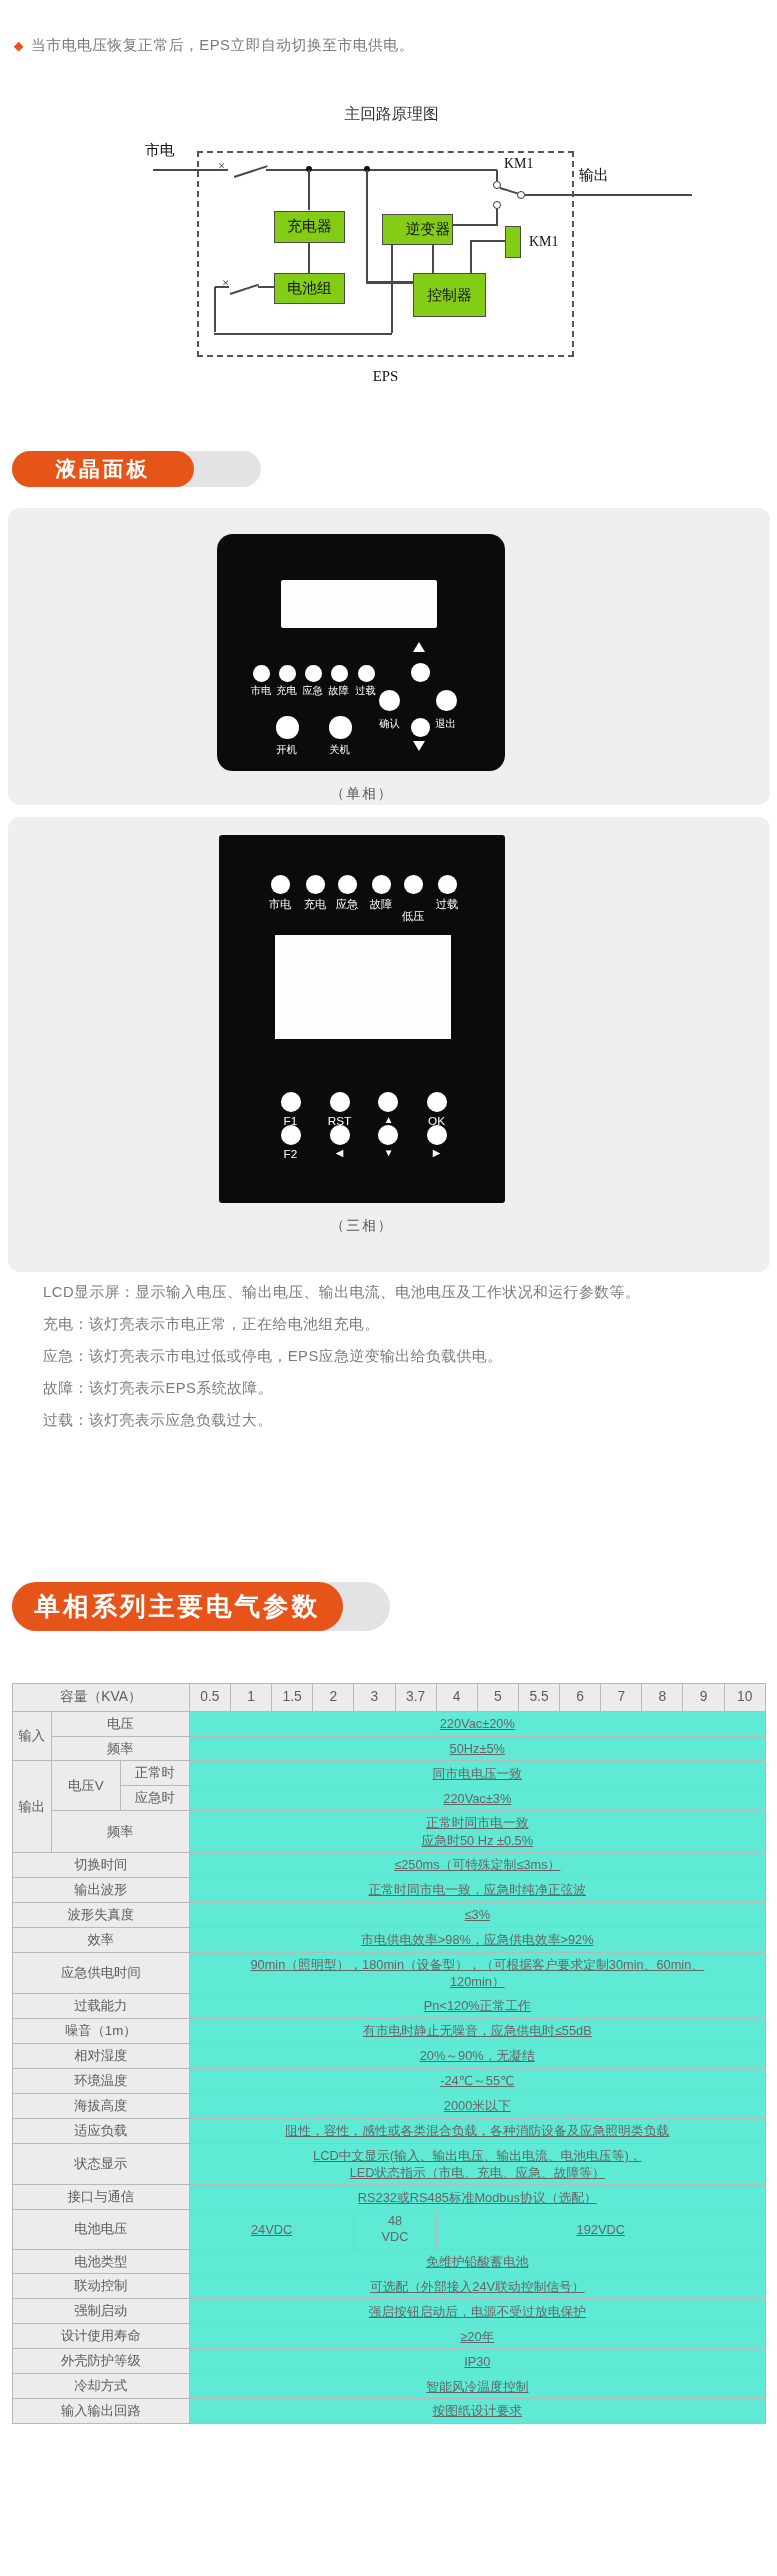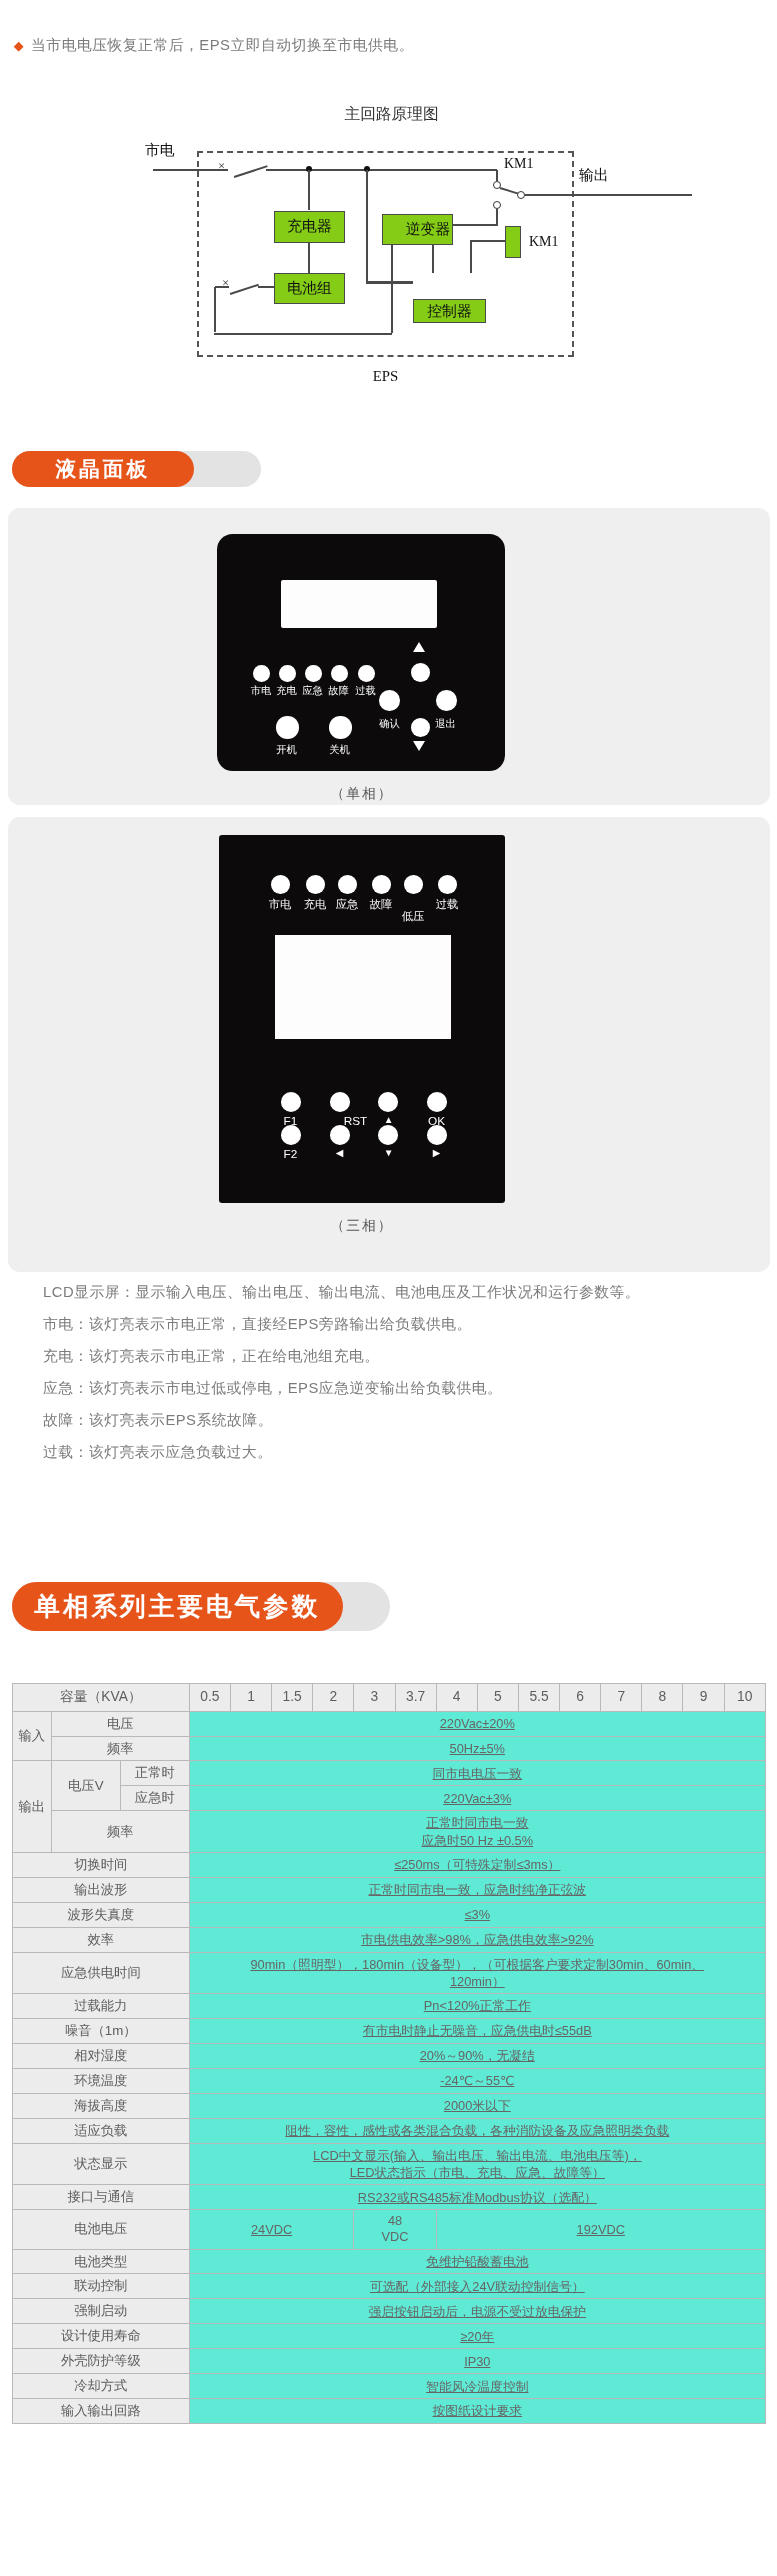--- a/index.html
+++ b/index.html
@@ -86,21 +86,21 @@
     <span class="xmark" style="left:222px; top:276px;">×</span>
     <div class="slash" style="left:230px; top:293px; width:29.5px; transform:rotate(-18deg);"></div>
     <div class="wire h" style="left:215px; top:286px; width:13.8px;"></div>
     <div class="wire v" style="left:214px; top:287px; height:45px;"></div>
     <div class="wire h" style="left:214px; top:333px; width:178px;"></div>
     <div class="wire v" style="left:391px; top:244px; height:89px;"></div>
 
     <div class="cbox" style="left:382px; top:214px; width:71px; height:30.5px;padding-left:21px;">逆变器</div>
     <div class="wire v" style="left:366px; top:170px; height:112px;"></div>
     <div class="wire h thick" style="left:366px; top:281px; width:47px;"></div>
-    <div class="cbox" style="left:413px; top:273px; width:73px; height:24px;margin-top:26px;">控制器</div>
+    <div class="cbox" style="left:413px; top:273px; width:73px; height:44px;">控制器</div>
     <div class="wire v" style="left:432px; top:244px; height:28.5px;"></div>
 
     <div class="wire h" style="left:453px; top:224px; width:44px;"></div>
     <div class="wire v" style="left:496px; top:209px; height:16.7px;"></div>
     <div class="contact" style="left:493px; top:201px;"></div>
     <div class="contact" style="left:493px; top:181px;"></div>
     <div class="wire v" style="left:496px; top:170px; height:10.8px;"></div>
     <div class="slash" style="left:500px; top:187px; width:19.7px; transform:rotate(17deg);"></div>
     <div class="contact" style="left:517px; top:191px;"></div>
     <div class="dlabel dlabel-sm" style="left:504px; top:156px;">KM1</div>
@@ -165,38 +165,37 @@
     <div class="plabel" style="left:176px; top:62px; width:36px; font-size:11.3px;margin-top:12px;">低压</div>
     <div class="plabel" style="left:210px; top:62px; width:36px; font-size:11.3px;">过载</div>
 
     <div class="lcd-screen" style="left:56px; top:100px; width:176px; height:104px; border-radius:0;"></div>
 
     <div class="pbtn" style="left:62px; top:257px; width:19.7px; height:19.7px;"></div>
     <div class="pbtn" style="left:111px; top:257px; width:19.7px; height:19.7px;"></div>
     <div class="pbtn" style="left:159px; top:257px; width:19.7px; height:19.7px;"></div>
     <div class="pbtn" style="left:208px; top:257px; width:19.7px; height:19.7px;"></div>
     <div class="plabel" style="left:52px; top:279px; width:39px; font-size:11.8px;">F1</div>
-    <div class="plabel" style="left:117px; top:279px; width:39px; font-size:11.8px;">RST</div>
+    <div class="plabel" style="left:101px; top:279px; width:39px; font-size:11.8px;">RST</div>
     <div class="plabel" style="left:150px; top:279px; width:39px; font-size:9.8px;">▲</div>
     <div class="plabel" style="left:198px; top:279px; width:39px; font-size:11.8px;">OK</div>
 
     <div class="pbtn" style="left:62px; top:290px; width:19.7px; height:19.7px;"></div>
     <div class="pbtn" style="left:111px; top:290px; width:19.7px; height:19.7px;"></div>
     <div class="pbtn" style="left:159px; top:290px; width:19.7px; height:19.7px;"></div>
     <div class="pbtn" style="left:208px; top:290px; width:19.7px; height:19.7px;"></div>
     <div class="plabel" style="left:52px; top:312px; width:39px; font-size:11.8px;">F2</div>
     <div class="plabel" style="left:101px; top:312px; width:39px; font-size:9.8px;">◀</div>
     <div class="plabel" style="left:150px; top:312px; width:39px; font-size:9.8px;">▼</div>
     <div class="plabel" style="left:198px; top:312px; width:39px; font-size:9.8px;">▶</div>
   </div>
   <div class="caption" style="left:293px; top:1217px;">（三相）</div>
 
   <div class="desc-list">
     <div>LCD显示屏：显示输入电压、输出电压、输出电流、电池电压及工作状况和运行参数等。</div>
-    <div>市电：该灯亮表示市电正常，直接经EPS旁路输出给负载供电。</div>
     <div>充电：该灯亮表示市电正常，正在给电池组充电。</div>
     <div>应急：该灯亮表示市电过低或停电，EPS应急逆变输出给负载供电。</div>
     <div>故障：该灯亮表示EPS系统故障。</div>
     <div>过载：该灯亮表示应急负载过大。</div>
   </div>
 
   <div class="pill-gray" style="left:11.8px; top:1582px; width:378px; height:49px;"></div>
   <div class="pill-orange" style="left:11.8px; top:1582px; width:331px; height:49px; font-size:25.6px;">单相系列主要电气参数</div>
 
   <div class="params-wrap">

